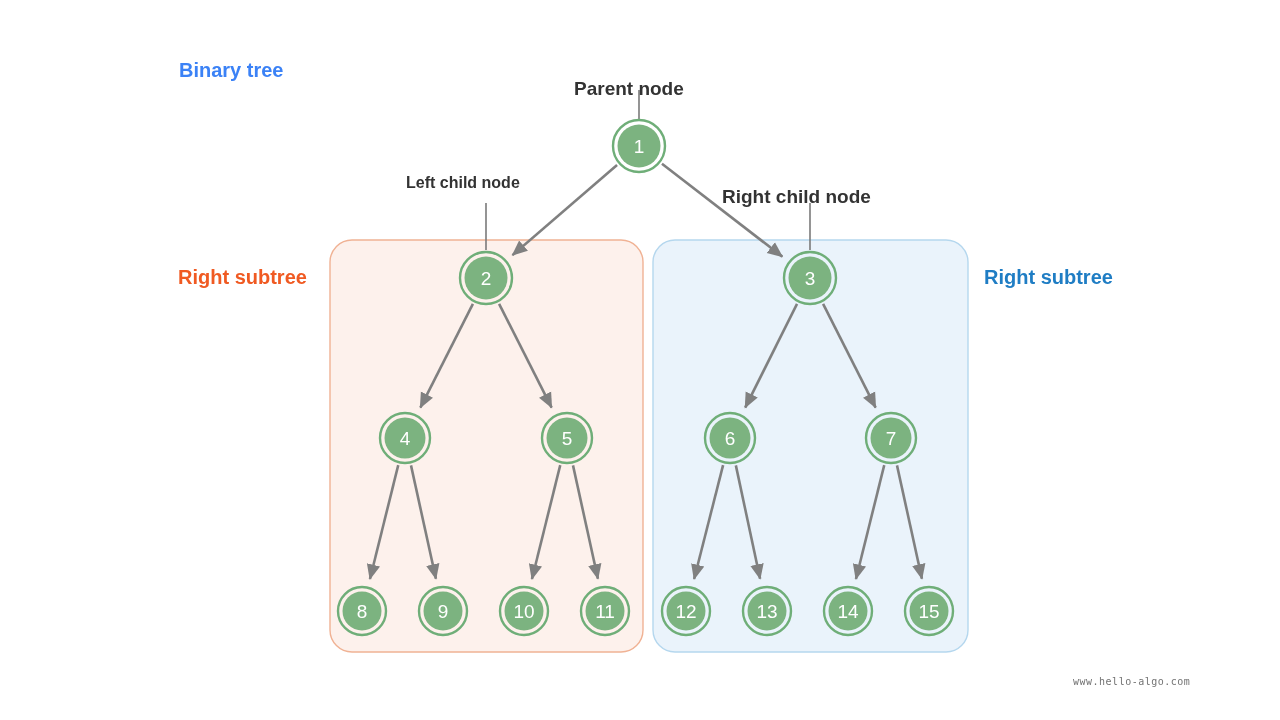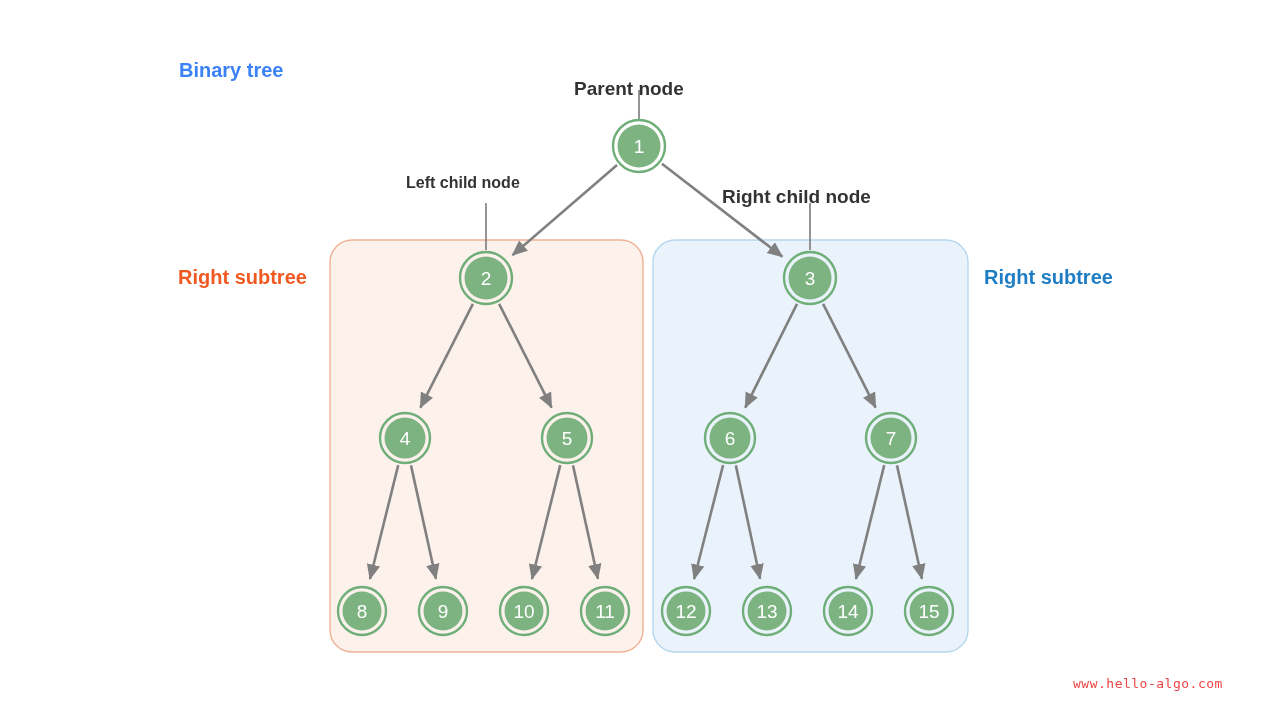--- a/index.html
+++ b/index.html
@@ -64,22 +64,22 @@
     color: #1f7dc4;
     left: 984px;
     top: 266px;
     text-align: right;
   }
   .watermark {
     position: absolute;
     left: 1073px;
     top: 676px;
     font-family: "DejaVu Sans Mono", "Liberation Mono", monospace;
-    font-size: 13px;
-    color: #ef4444;
+    font-size: 10px;
+    color: #737373;
     letter-spacing: 0.5px;
     white-space: nowrap;
   }
   .node-num {
     font-family: "Liberation Sans", sans-serif;
     fill: #ffffff;
     font-size: 19px;
     font-weight: normal;
     text-anchor: middle;
     dominant-baseline: central;

